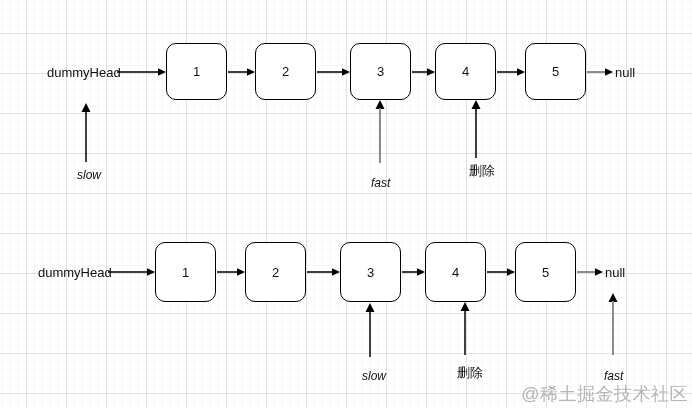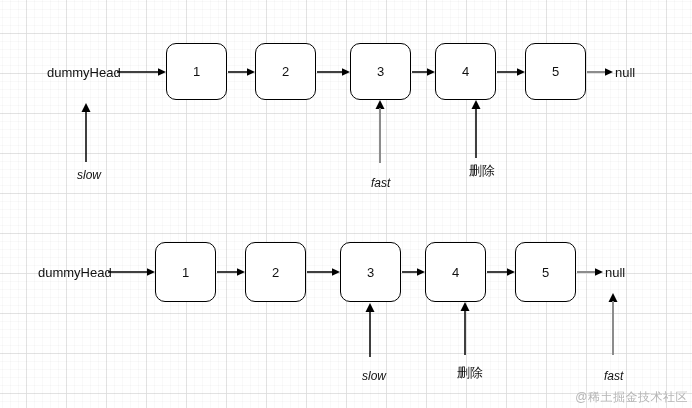--- a/index.html
+++ b/index.html
@@ -34,21 +34,21 @@
   .txt{
     position:absolute;
     font-size:13px;color:#111111;
     white-space:nowrap;line-height:15px;
   }
   .ptr-label{font-size:12px;font-style:italic;}
   svg.arrow{position:absolute;display:block;overflow:visible;}
   .wm{
     position:absolute;
     right:4px;bottom:2px;
-    font-size:12px;
+    font-size:18px;
     color:#b5b5b5;
     letter-spacing:0.5px;
     white-space:nowrap;
     margin-top:44px;
   }
 </style>
 </head>
 <body>
 
 <div id="stage">

